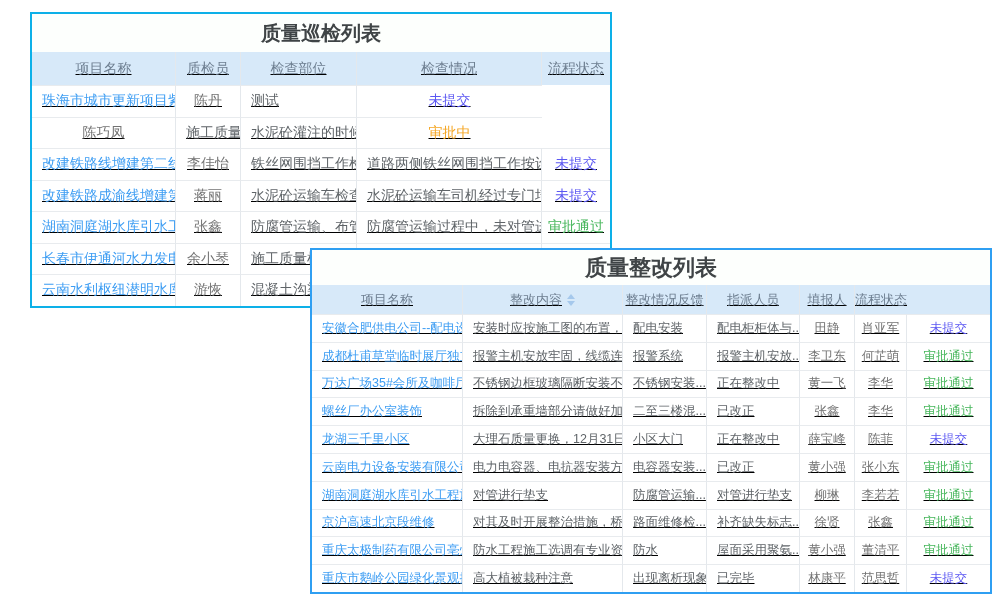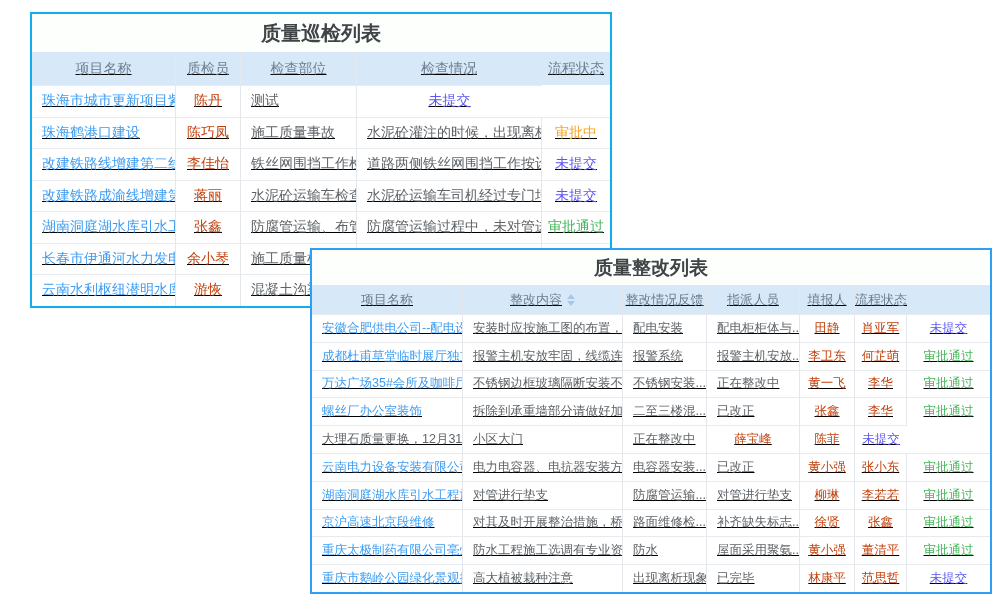--- a/index.html
+++ b/index.html
@@ -6,21 +6,21 @@
   html,body { width:1000px; height:600px; background:#ffffff; overflow:hidden;
     font-family:"Liberation Sans","DejaVu Sans",sans-serif; }
   .canvas { position:relative; width:1000px; height:600px; background:#fff; }
 
   .panel { position:absolute; background:#fff; }
   .panel.t1 { left:30px; top:12px; width:582px; border:2px solid #0db0e8; z-index:1; }
   .panel.t2 { left:310px; top:248px; width:682px; border:2px solid #2f9ff2; z-index:5; }
 
   .tbl-title { text-align:center; font-weight:bold; color:#3f4446; background:#fdfffd; }
   .t1 .tbl-title { height:38px; line-height:38px; font-size:20px; }
-  .t2 .tbl-title { height:35px; line-height:35px; font-size:19px; }
+  .t2 .tbl-title { height:35px; line-height:35px; font-size:22px; }
 
   .grid-row { display:grid;text-decoration:underline; }
   .t1 .grid-row { grid-template-columns:144px 65px 116px 185px 68px; }
   .t2 .grid-row { grid-template-columns:151px 160px 84px 93px 55px 52px 83px; }
 
   .hrow { background:#d7e9f9; }
   .t1 .hrow { height:33px; }
   .t2 .hrow { height:29px; }
   .hrow .cell { justify-content:center; color:#6d7e90; }
   .t1 .hrow .cell { font-size:14px; }
@@ -32,21 +32,21 @@
   .cell { display:flex; align-items:center; padding:0 10px;
     border-right:1px solid #e4e8ec; overflow:hidden; white-space:nowrap;
     color:#5f6468; }
   .t1 .cell { font-size:14px; }
   .t2 .cell { font-size:12.5px; }
   .grid-row .cell:last-child { border-right:none; }
   .body-row .cell { border-top:1px solid #e8ebee; }
 
   .cell.center { justify-content:center; padding:0 4px; }
   .link { color:#3d9df3; cursor:pointer; }
-  .person { color:#c2410c; }
+  .person { color:#737373; }
 
   .status { justify-content:center; }
   [data-status="pending"]   { color:#5b57f2; }
   [data-status="reviewing"] { color:#f5a623; }
   [data-status="approved"]  { color:#45b65a; }
 
   .sort-icon { display:inline-flex; flex-direction:column; margin-left:5px; gap:2px; cursor:pointer; }
   .sort-icon i { display:block; width:0; height:0; border-left:4px solid transparent; border-right:4px solid transparent; }
   .sort-icon .up   { border-bottom:5px solid #a5c8ec; }
   .sort-icon .down { border-top:5px solid #a5c8ec; }
@@ -68,21 +68,20 @@
     <div>
 
         <div class="grid-row body-row">
           <div class="cell link">珠海市城市更新项目紫...</div>
           <div class="cell center person">陈丹</div>
           <div class="cell">测试</div>
           <div class="cell status" data-status="pending">未提交</div>
         </div>
 
         <div class="grid-row body-row">
-          <div class="cell link">珠海鹤港口建设</div>
           <div class="cell center person">陈巧凤</div>
           <div class="cell">施工质量事故</div>
           <div class="cell">水泥砼灌注的时候，出现离析现象</div>
           <div class="cell status" data-status="reviewing">审批中</div>
         </div>
 
         <div class="grid-row body-row">
           <div class="cell link">改建铁路线增建第二线...</div>
           <div class="cell center person">李佳怡</div>
           <div class="cell">铁丝网围挡工作检查</div>
@@ -176,20 +175,21 @@
           <div class="cell link">螺丝厂办公室装饰</div>
           <div class="cell">拆除到承重墙部分请做好加固...</div>
           <div class="cell">二至三楼混...</div>
           <div class="cell">已改正</div>
           <div class="cell center person">张鑫</div>
           <div class="cell center person">李华</div>
           <div class="cell status" data-status="approved">审批通过</div>
         </div>
 
         <div class="grid-row body-row">
+          <div class="cell link">龙湖三千里小区</div>
           <div class="cell">大理石质量更换，12月31日之...</div>
           <div class="cell">小区大门</div>
           <div class="cell">正在整改中</div>
           <div class="cell center person">薛宝峰</div>
           <div class="cell center person">陈菲</div>
           <div class="cell status" data-status="pending">未提交</div>
         </div>
 
         <div class="grid-row body-row">
           <div class="cell link">云南电力设备安装有限公司20...</div>

